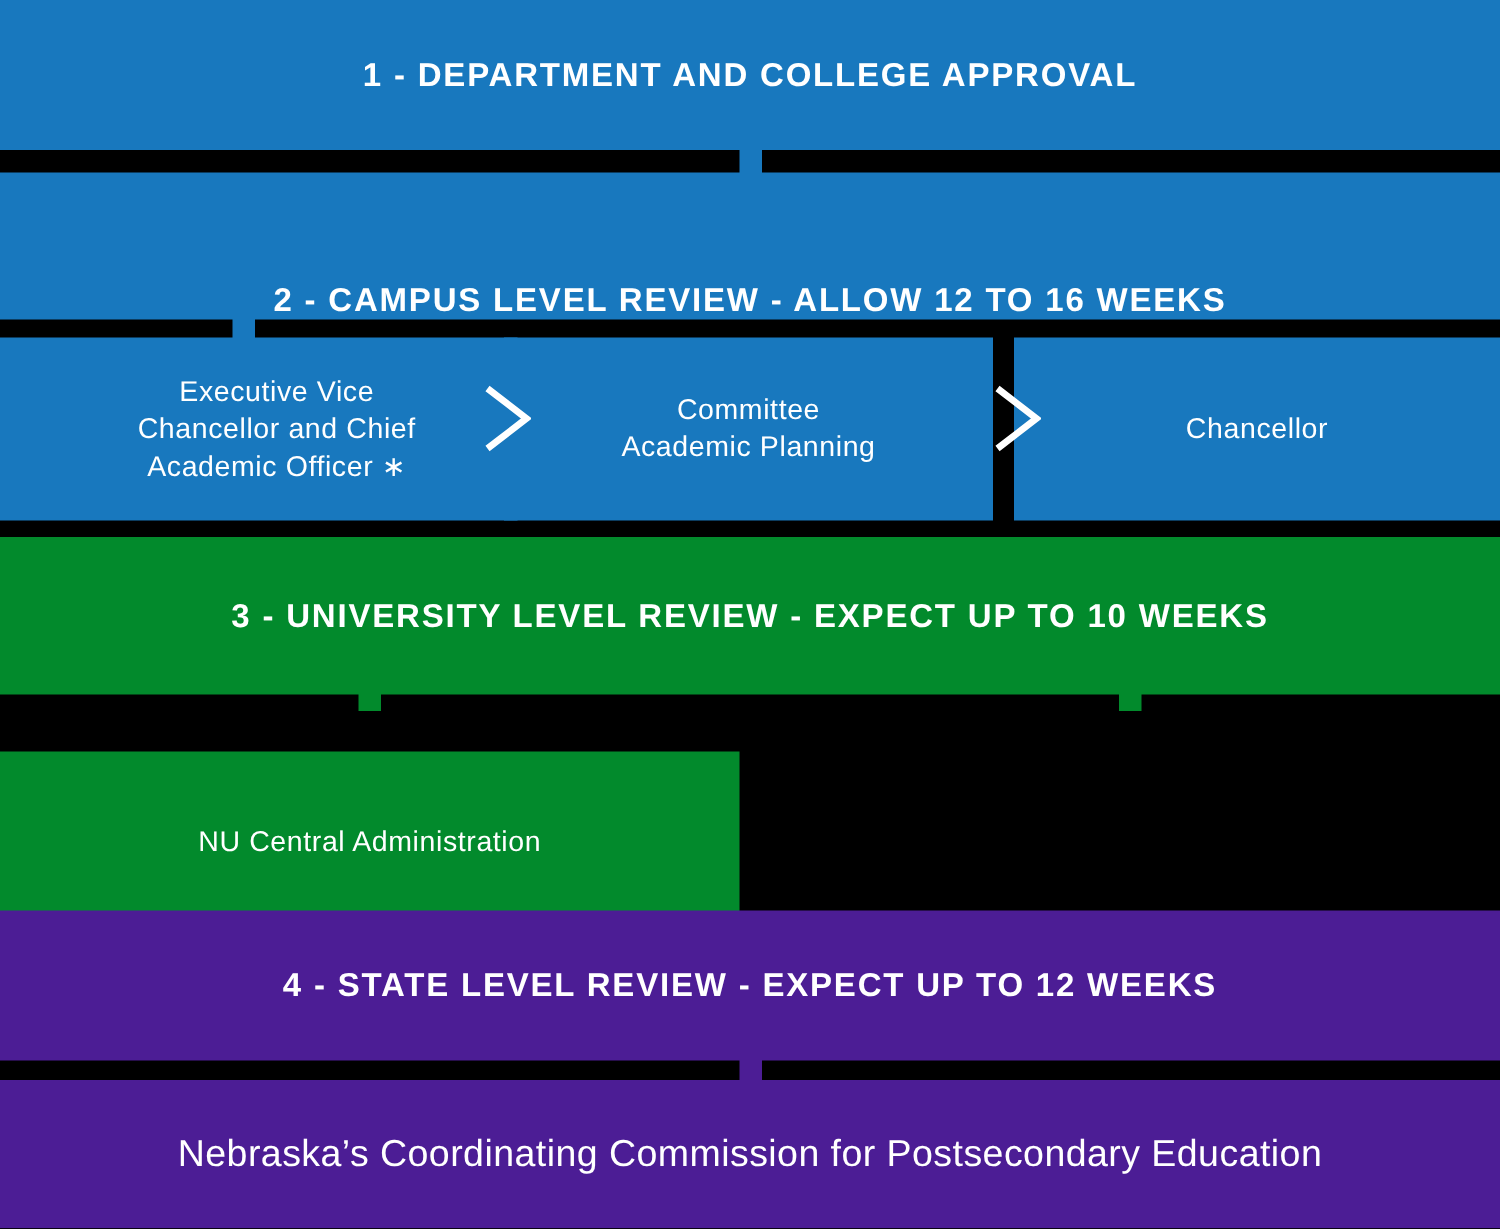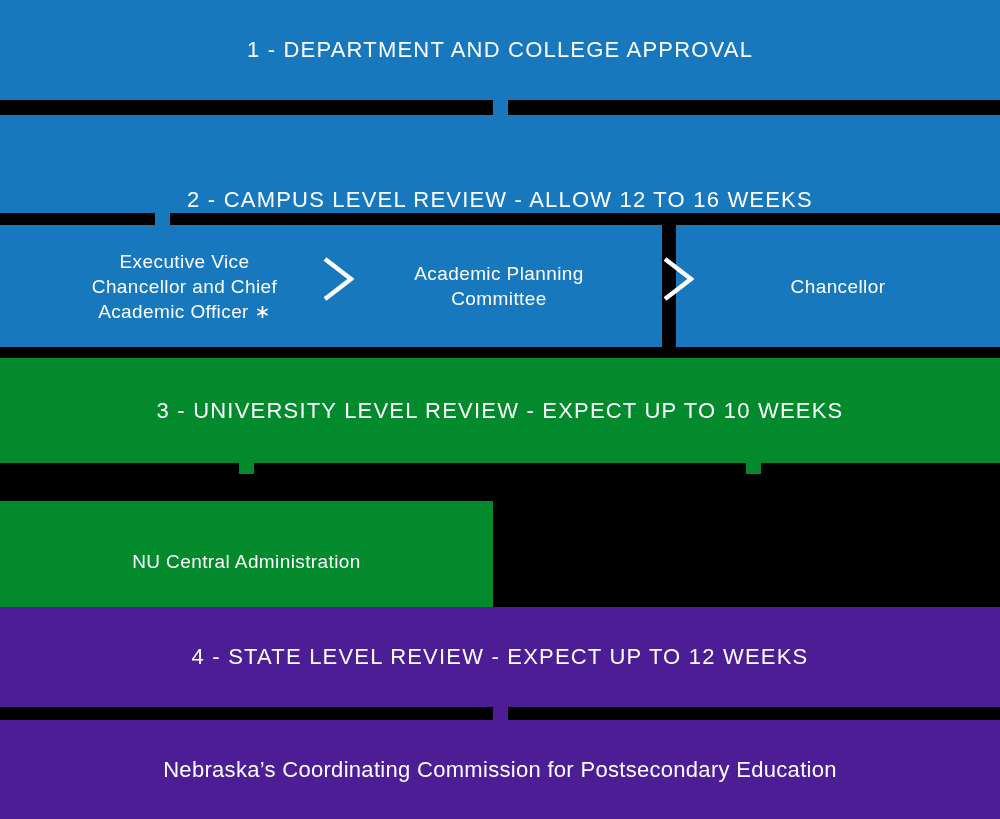--- a/index.html
+++ b/index.html
@@ -14,31 +14,31 @@
     position:absolute;
     display:flex;align-items:center;justify-content:center;
     color:#ffffff;
     text-align:center;
   }
   .blue{background:#1878BE;}
   .green{background:#028A2C;}
   .orange{background:#4c1d95;}
   .band{left:0;width:1000px;}
   .band-label{
-    font-size:22px;font-weight:normal;letter-spacing:1.2px;
+    font-size:22px;font-weight:bold;letter-spacing:1.2px;
     text-transform:uppercase;
     color:#ffffff;
   }
   .node-label{
     font-size:19px;font-weight:400;letter-spacing:0.4px;
     line-height:25px;color:#ffffff;
   }
   .node-label .line{display:block;}
   .band5-label{
-    font-size:22px;font-weight:400;letter-spacing:0.3px;color:#ffffff;
+    font-size:25px;font-weight:400;letter-spacing:0.3px;color:#ffffff;
   }
   .connector{position:absolute;}
   .arrow{position:absolute;z-index:5;}
 
   
   #band1{top:0;height:100px;}
   #band2{top:115px;height:98px;align-items:flex-end;}
   #band3{top:358px;height:105px;}
   #band4{top:607px;height:100px;}
   #band5{top:720px;height:99px;}
@@ -83,22 +83,22 @@
       <span class="line">Academic Officer ∗</span>
     </div>
   </div>
 
   <svg class="arrow" id="arrow-1" width="32" height="48" viewBox="0 0 32 48">
     <polyline points="3,4 29,24 3,44" fill="none" stroke="#ffffff" stroke-width="4.5"></polyline>
   </svg>
 
   <div class="node blue" id="node-apc">
     <div class="node-label">
+      <span class="line">Committee</span>
       <span class="line">Academic Planning</span>
-      <span class="line">Committee</span>
     </div>
   </div>
 
   <svg class="arrow" id="arrow-2" width="32" height="48" viewBox="0 0 32 48">
     <polyline points="3,4 29,24 3,44" fill="none" stroke="#ffffff" stroke-width="4.5"></polyline>
   </svg>
 
   <div class="node blue" id="node-chan">
     <div class="node-label">
       <span class="line">Chancellor</span>

